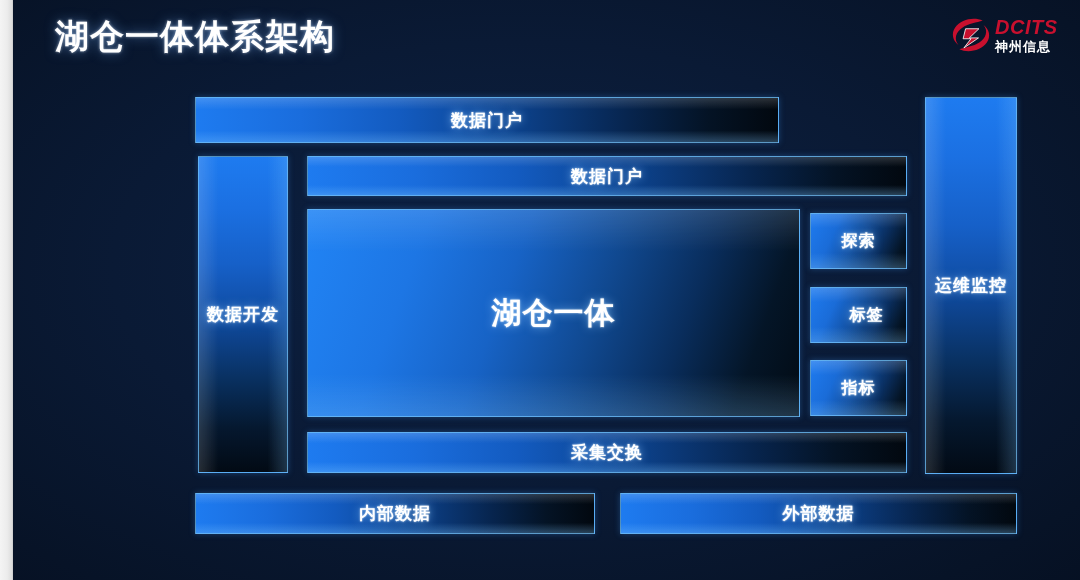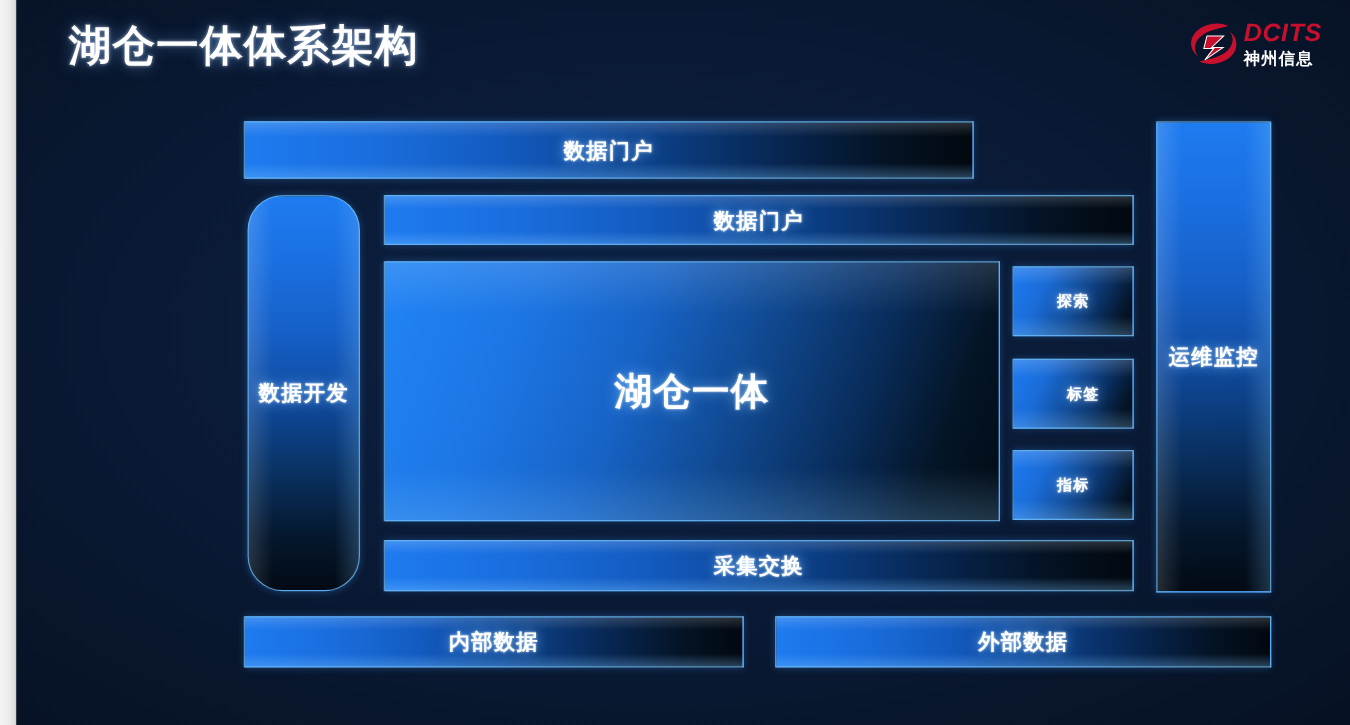--- a/index.html
+++ b/index.html
@@ -117,26 +117,26 @@
       linear-gradient(to bottom, rgba(255,255,255,0.12) 0%, rgba(255,255,255,0) 20%, rgba(255,255,255,0) 80%, rgba(140,205,255,0.22) 100%),
       linear-gradient(110deg, #2184f5 0%, #1d76e4 22%, #1763c6 40%, #10488f 58%, #092d5c 74%, #041527 88%, #020b14 100%);
     font-size: 30px;
   }
 
   
   .chip {
     background:
       linear-gradient(to bottom, rgba(255,255,255,0.16) 0%, rgba(255,255,255,0) 26%, rgba(255,255,255,0) 72%, rgba(140,205,255,0.28) 100%),
       linear-gradient(115deg, #1e7bf0 0%, #1a6cd8 26%, #124f9f 48%, #0a2f61 70%, #041425 88%, #02090f 100%);
-    font-size: 12px;
+    font-size: 16px;
   }
 
   
   #blk-governance   { left: 85px;  top: 97px;  width: 100px; height: 437px; }
-  #blk-development  { left: 198px; top: 156px; width: 90px;  height: 317px; border-radius: 28px; }
+  #blk-development  { left: 198px; top: 156px; width: 90px;  height: 317px; }
 
   #blk-portal       { left: 195px; top: 97px;  width: 584px; height: 46px; }
   #blk-service      { left: 307px; top: 156px; width: 600px; height: 40px; }
 
   #blk-core         { left: 307px; top: 209px; width: 493px; height: 208px; }
 
   #blk-explore      { left: 810px; top: 213px; width: 97px;  height: 56px; }
   #blk-tag          { left: 810px; top: 287px; width: 97px;  height: 56px; padding-left: 16px; }
   #blk-metric       { left: 810px; top: 360px; width: 97px;  height: 56px; }
 

